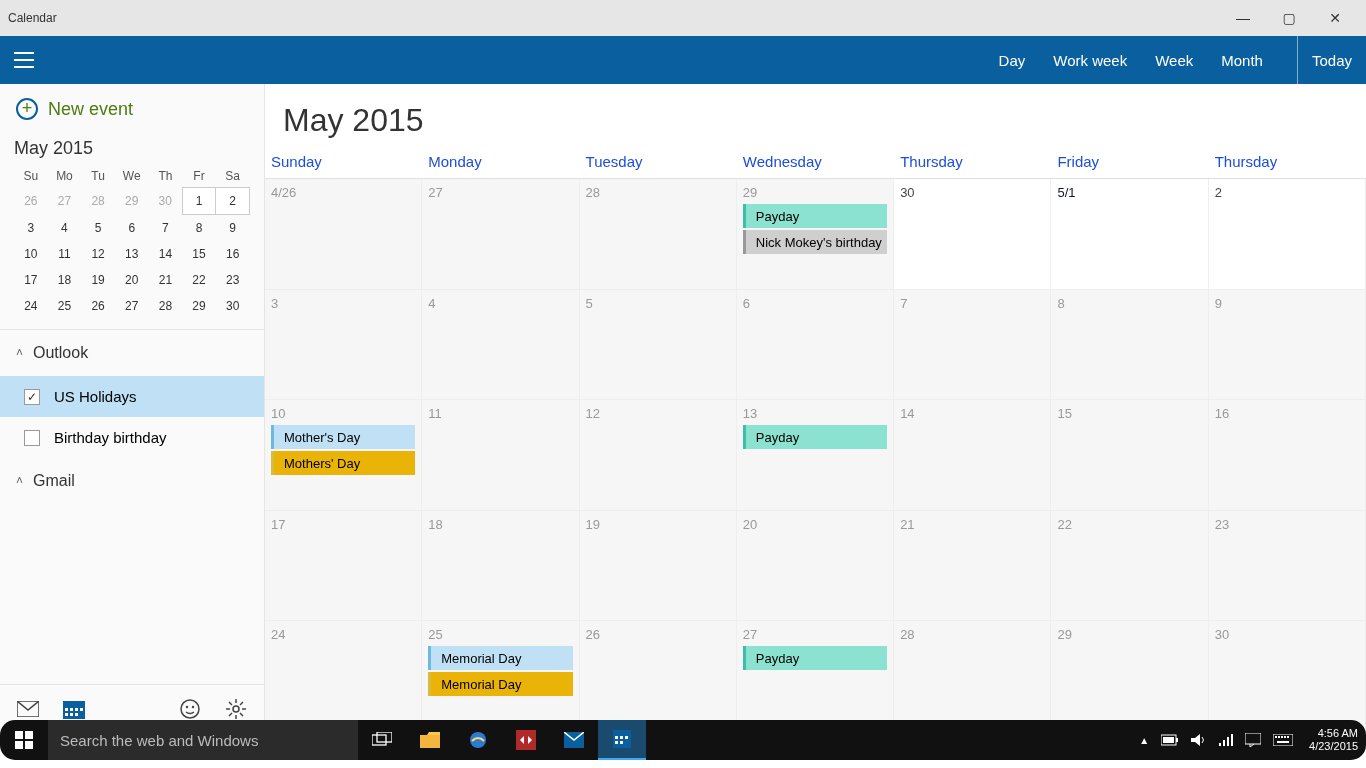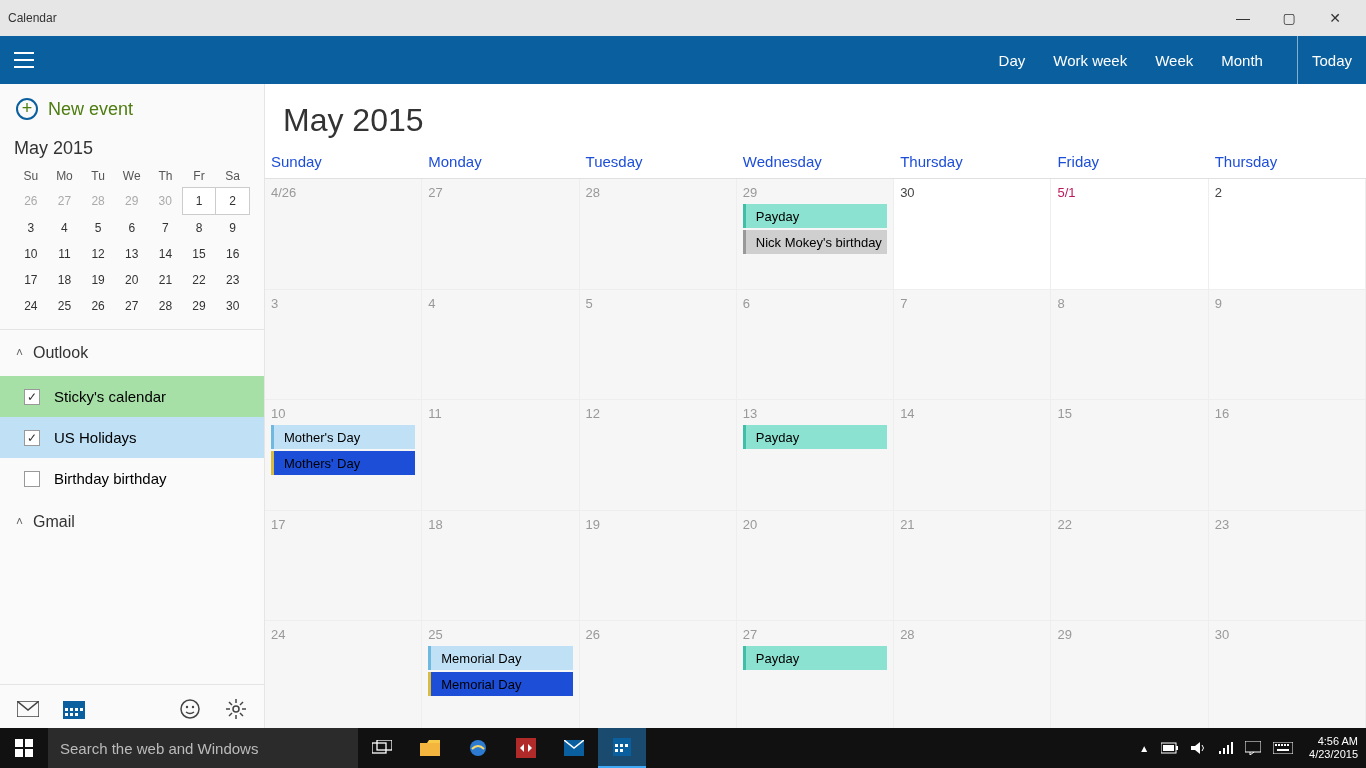--- a/index.html
+++ b/index.html
@@ -58,29 +58,29 @@
 
 .monthtitle { font-size: 32px; font-weight: 300; color: #333; padding: 18px 0 14px 18px; }
 .dayhdr { display: flex; border-bottom: 1px solid #e0e0e0; padding: 0 0 8px 0; }
 .dayhdr div { flex: 1; font-size: 15px; color: #1d4ed8; padding-left: 6px; }
 .monthgrid { flex: 1; display: flex; flex-direction: column; }
 .weekrow { flex: 1; display: flex; }
 .daycell { flex: 1; border-right: 1px solid #eee; border-bottom: 1px solid #eee; padding: 4px 6px; position: relative; min-width: 0; }
 .daycell.other { background: #f6f6f6; }
 .daycell.other .daynum { color: #999; }
 .daynum { font-size: 13px; color: #444; padding: 2px 0 4px; }
-.daynum.firstmonth { color: #be185d; }
+.daynum.firstmonth { color: #0f172a; }
 .event { height: 24px; font-size: 13px; display: flex; align-items: center; padding: 0 10px; margin-bottom: 2px; border-left: 3px solid rgba(0,0,0,0.25); overflow: hidden; white-space: nowrap; }
 .event.teal { background: #8ce2d0; border-left-color: #3fbfa5;}
 .event.gray { background: #cfcfcf; border-left-color: #999;}
 .event.blue { background: #bfe0f5; border-left-color: #6fb8e0;}
-.event.yellow { background: #1d4ed8; border-left-color: #d8bc3f;}
-
-
-.taskbar { position: absolute; bottom: 0; left: 0; right: 0; height: 40px; background: #111; display: flex; align-items: stretch; color: #fff; font-size: 13px; }
+.event.yellow { background: #eab308; border-left-color: #d8bc3f;}
+
+
+.taskbar { position: absolute; bottom: 8px; left: 0; right: 0; height: 40px; background: #111; display: flex; align-items: stretch; color: #fff; font-size: 13px; border-radius: 15px; }
 .taskbar .start { width: 48px; display: flex; align-items: center; justify-content: center; cursor: pointer; }
 .taskbar .search { width: 310px; background: #2b2b2b; display: flex; align-items: center; padding: 0 12px; color: #bbb; font-size: 15px; cursor: text; }
 .taskbar .tbicon { width: 48px; display: flex; align-items: center; justify-content: center; cursor: pointer; }
 .taskbar .tbicon.active { background: #1a4a6e; border-bottom: 2px solid #3fa9f5; }
 .taskbar .flex { flex: 1; }
 .taskbar .tray { display: flex; align-items: center; gap: 12px; padding: 0 8px; }
 .taskbar .clock { display: flex; flex-direction: column; align-items: flex-end; justify-content: center; font-size: 11px; line-height: 1.2; padding: 4px 8px; }
 
 svg { display: block; }
 </style>
@@ -182,24 +182,20 @@
           </tbody>
       </table>
     </div>
 
     <div class="callist">
       <div class="calhdr">
         <span class="chev">˄</span>
         <span>Outlook</span>
       </div>
       <div id="outlook-items">
-          <div class="calitem sticky">
-            <span class="cb checked"></span>
-            <span>Sticky's calendar</span>
-          </div>
           <div class="calitem usholidays">
             <span class="cb checked"></span>
             <span>US Holidays</span>
           </div>
           <div class="calitem ">
             <span class="cb"></span>
             <span>Birthday birthday</span>
           </div>
         </div>
       <div class="calhdr">

